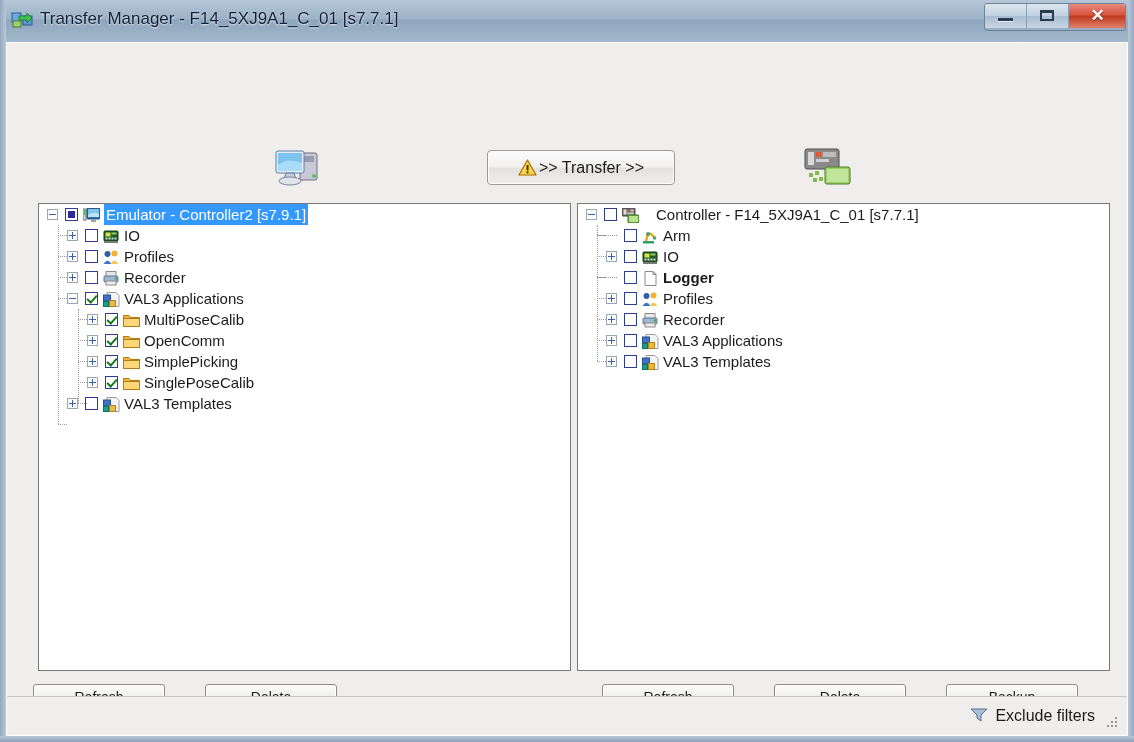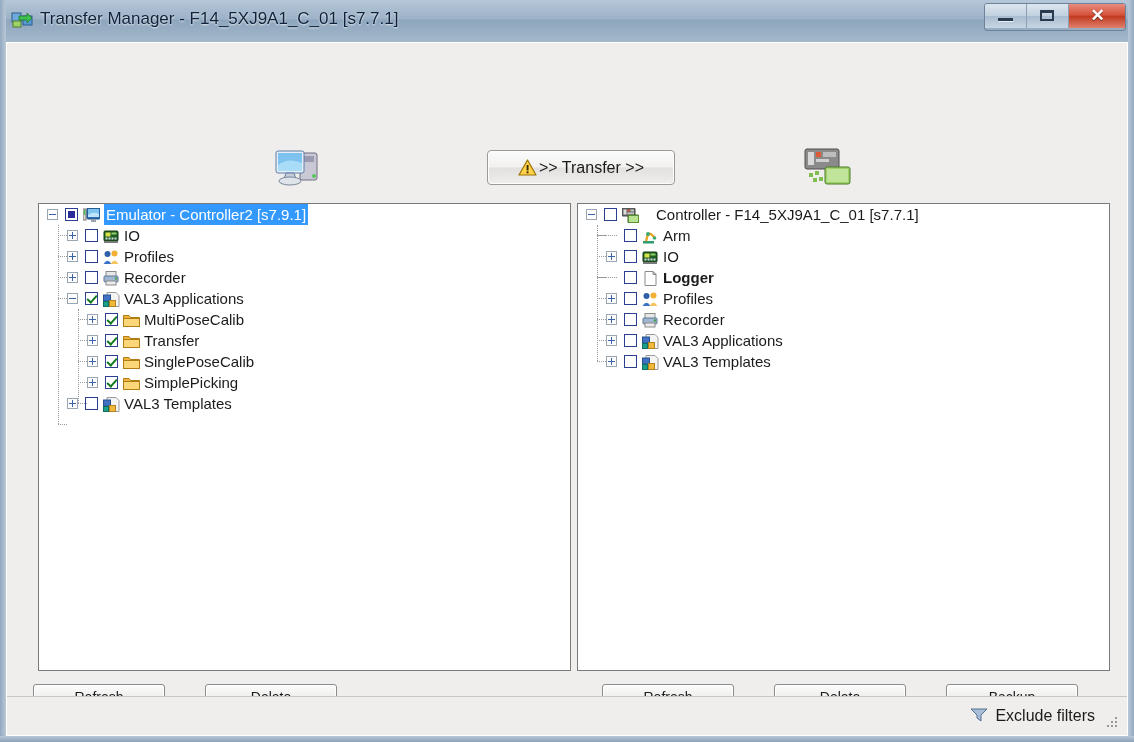--- a/index.html
+++ b/index.html
@@ -291,39 +291,39 @@
             </svg></span>
           <span class="lbl" style="left: 105px;">MultiPoseCalib</span>
         </div>
         <div class="trow">
           <span class="expander plus" style="left: 48px;"></span>
           <span class="cbox checked" style="left: 66px;"></span>
           <span class="ico" style="left: 84px;"><svg width="17" height="15" viewBox="0 0 17 15">
               <path d="M0.5 2.5 L6 2.5 L7.5 4.5 L16.5 4.5 L16.5 13.5 L0.5 13.5 Z" fill="#f0b33c" stroke="#b07c14"></path>
               <path d="M0.5 5.5 L16.5 5.5 L16.5 13.5 L0.5 13.5 Z" fill="#fbd77a" stroke="#b07c14"></path>
             </svg></span>
-          <span class="lbl" style="left: 105px;">Transfer</span>
+          <span class="lbl" style="left: 105px;">OpenComm</span>
         </div>
         <div class="trow">
           <span class="expander plus" style="left: 48px;"></span>
           <span class="cbox checked" style="left: 66px;"></span>
           <span class="ico" style="left: 84px;"><svg width="17" height="15" viewBox="0 0 17 15">
               <path d="M0.5 2.5 L6 2.5 L7.5 4.5 L16.5 4.5 L16.5 13.5 L0.5 13.5 Z" fill="#f0b33c" stroke="#b07c14"></path>
               <path d="M0.5 5.5 L16.5 5.5 L16.5 13.5 L0.5 13.5 Z" fill="#fbd77a" stroke="#b07c14"></path>
             </svg></span>
-          <span class="lbl" style="left: 105px;">SinglePoseCalib</span>
+          <span class="lbl" style="left: 105px;">SimplePicking</span>
         </div>
         <div class="trow">
           <span class="expander plus" style="left: 48px;"></span>
           <span class="cbox checked" style="left: 66px;"></span>
           <span class="ico" style="left: 84px;"><svg width="17" height="15" viewBox="0 0 17 15">
               <path d="M0.5 2.5 L6 2.5 L7.5 4.5 L16.5 4.5 L16.5 13.5 L0.5 13.5 Z" fill="#f0b33c" stroke="#b07c14"></path>
               <path d="M0.5 5.5 L16.5 5.5 L16.5 13.5 L0.5 13.5 Z" fill="#fbd77a" stroke="#b07c14"></path>
             </svg></span>
-          <span class="lbl" style="left: 105px;">SimplePicking</span>
+          <span class="lbl" style="left: 105px;">SinglePoseCalib</span>
         </div>
         <div class="trow">
           <span class="expander plus" style="left: 28px;"></span>
           <span class="cbox" style="left: 46px;"></span>
           <span class="ico" style="left: 64px;"><svg width="17" height="15" viewBox="0 0 17 15">
               <path d="M4 0.5 L13 0.5 L16 3.5 L16 14.5 L4 14.5 Z" fill="#f4f4f4" stroke="#9a9a9a"></path>
               <rect x="0.5" y="3" width="7" height="6" fill="#3f72c4" stroke="#28508f"></rect>
               <rect x="0.5" y="9.5" width="5" height="5" fill="#1aa08a" stroke="#11705f"></rect>
               <rect x="6.5" y="8.5" width="6" height="6" fill="#f1b93c" stroke="#b2821d"></rect>
             </svg></span>

